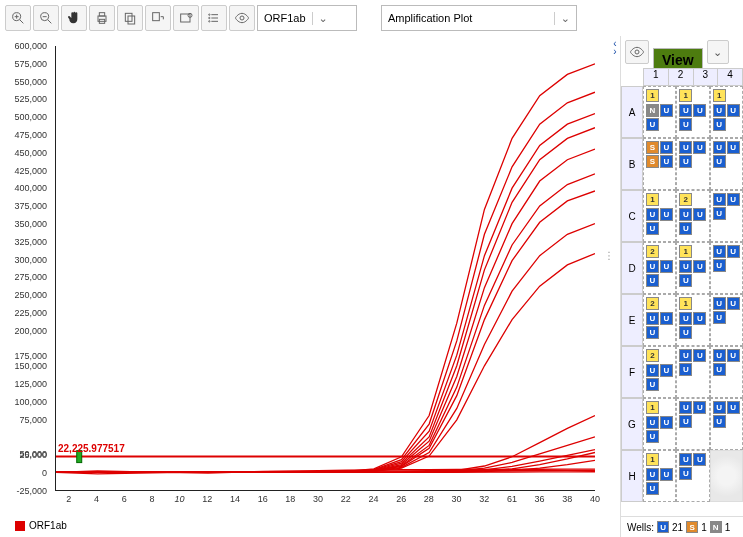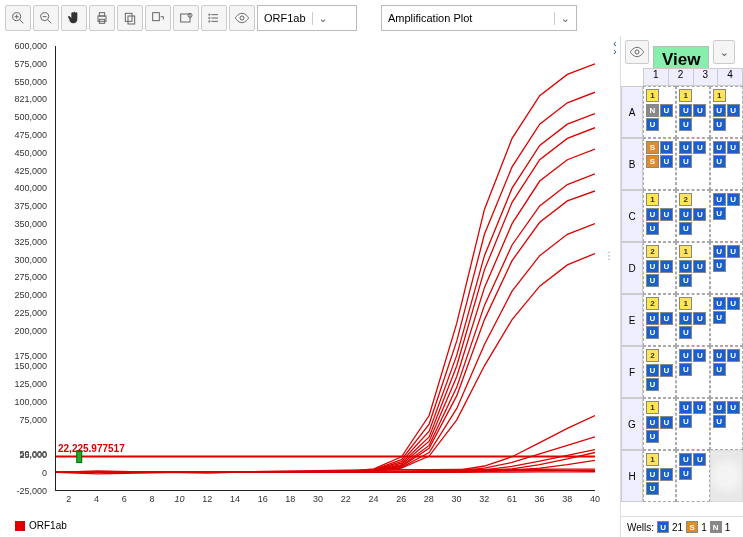--- a/index.html
+++ b/index.html
@@ -65,21 +65,21 @@
     cursor: col-resize;
   }
   .split-handle .chev { font-size:10px; color:#1a4ea8; line-height:8px; }
   .right {
     flex:1; display:flex; flex-direction:column;
     border-left: 1px solid #ddd;
   }
   .right-toolbar {
     display:flex; align-items:center; gap:4px; padding:3px 4px; height:32px;
   }
-  .view-btn { border:1px solid #bbb; background:#86efac; padding:3px 8px; font-size:17px; font-weight:bold; display:flex; align-items:center; gap:4px;margin-top:16px; }
+  .view-btn { border:1px solid #bbb; background:#4d7c0f; padding:3px 8px; font-size:14px; font-weight:bold; display:flex; align-items:center; gap:4px;margin-top:16px; }
   .col-headers { display:flex; margin-left:22px; height:18px; }
   .col-headers div { flex:1; text-align:center; font-size:10px; background:#eef; border:1px solid #ccc; border-left:none; }
   .col-headers div:first-child { border-left:1px solid #ccc; }
   .plate-scroll { flex:1; overflow:auto; }
   .plate-row { display:flex; height:52px; }
   .row-label { width:22px; background:#eef; border:1px solid #ccc; display:flex; align-items:center; justify-content:center; font-size:10px; }
   .well {
     flex:1; border:1px dashed #aaa; display:flex; flex-wrap:wrap; padding:2px;
     align-content: flex-start; gap:1px;
     background:#fff;
@@ -194,21 +194,21 @@
         <div style="top: 231.4px;">275,000</div>
         <div style="top: 213.6px;">300,000</div>
         <div style="top: 195.8px;">325,000</div>
         <div style="top: 178px;">350,000</div>
         <div style="top: 160.2px;">375,000</div>
         <div style="top: 142.4px;">400,000</div>
         <div style="top: 124.6px;">425,000</div>
         <div style="top: 106.8px;">450,000</div>
         <div style="top: 89px;">475,000</div>
         <div style="top: 71.2px;">500,000</div>
-        <div style="top: 53.4px;">821,000</div>
+        <div style="top: 53.4px;">525,000</div>
         <div style="top: 35.6px;">550,000</div>
         <div style="top: 17.8px;">575,000</div>
         <div style="top: 0px;">600,000</div>
       </div>
     <div class="plot-area">
       <svg id="plotsvg" viewBox="0 0 540 445" preserveAspectRatio="none">
           <line x1="-3" y1="445" x2="0" y2="445" stroke="#333" stroke-width="1"></line>
           <line x1="-3" y1="427.2" x2="0" y2="427.2" stroke="#333" stroke-width="1"></line>
           <line x1="-3" y1="409.4" x2="0" y2="409.4" stroke="#333" stroke-width="1"></line>
           <line x1="-3" y1="391.6" x2="0" y2="391.6" stroke="#333" stroke-width="1"></line>

